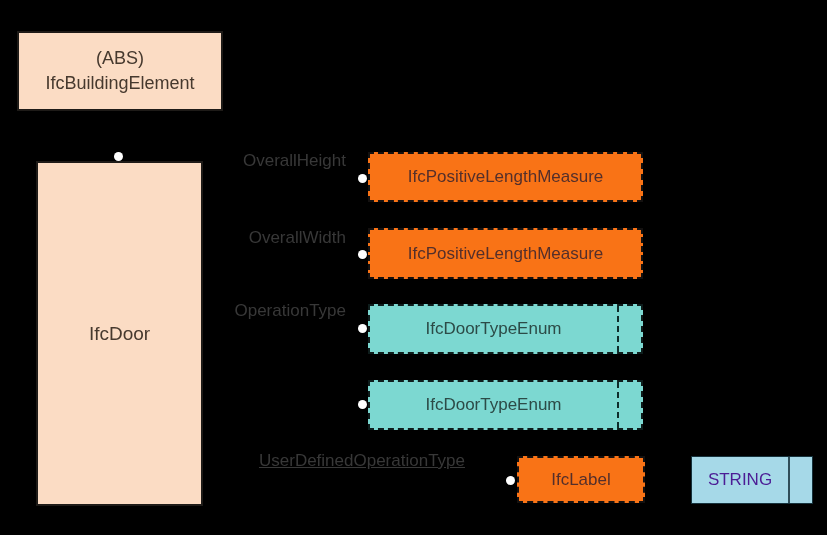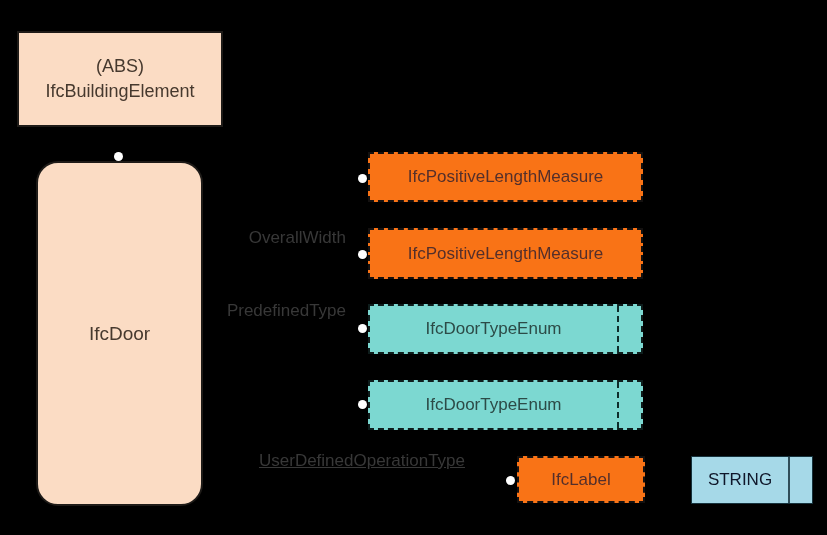--- a/index.html
+++ b/index.html
@@ -32,21 +32,21 @@
     color: #542f2b;
   }
   .enum {
     background: #7cd8d1;
     border: 2px dashed #0e1d1c;
     color: #2c4b47;
   }
   .simple {
     background: #a6d9e8;
     border: 1px solid #16323c;
-    color: #0f172a;
+    color: #4c1d95;
   }
   .has-stripe { padding-right: 24px; }
   .stripe {
     position: absolute;
     top: 0;
     bottom: 0;
     right: 22px;
     width: 0;
   }
   .stripe.dashed { border-left: 2px dashed #0e2d2b; }
@@ -69,31 +69,32 @@
   }
   .fs17 { font-size: 17px; }
   .fs18 { font-size: 18px; }
   .fs19 { font-size: 19px; }
 </style>
 </head>
 <body>
 
 <div class="canvas">
 
-  <div class="box entity fs18" style="left:17px; top:31px; width:206px; height:96px;">
+  <div class="box entity fs18" style="left:17px; top:31px; width:206px; height:80px;">
     <span>(ABS)</span>
     <span>IfcBuildingElement</span>
   </div>
 
-  <div class="box entity fs19" style="left:36px; top:161px; width:167px; height:345px;border-radius:22px;">
+  <div class="box entity fs19" style="left:36px; top:161px; width:167px; height:345px;">
     <span>IfcDoor</span>
   </div>
 
+  <div class="attr-label" style="right:481px; top:150px;">OverallHeight</div>
   <div class="attr-label" style="right:481px; top:227px;">OverallWidth</div>
-  <div class="attr-label" style="right:481px; top:300px;">PredefinedType</div>
+  <div class="attr-label" style="right:481px; top:300px;">OperationType</div>
   <div class="attr-label" style="right:362px; top:450px;text-decoration:underline;">UserDefinedOperationType</div>
 
   <div class="box defined fs17" style="left:368px; top:152px; width:275px; height:50px;">
     <span>IfcPositiveLengthMeasure</span>
   </div>
 
   <div class="box defined fs17" style="left:368px; top:228px; width:275px; height:51px;">
     <span>IfcPositiveLengthMeasure</span>
   </div>
 

